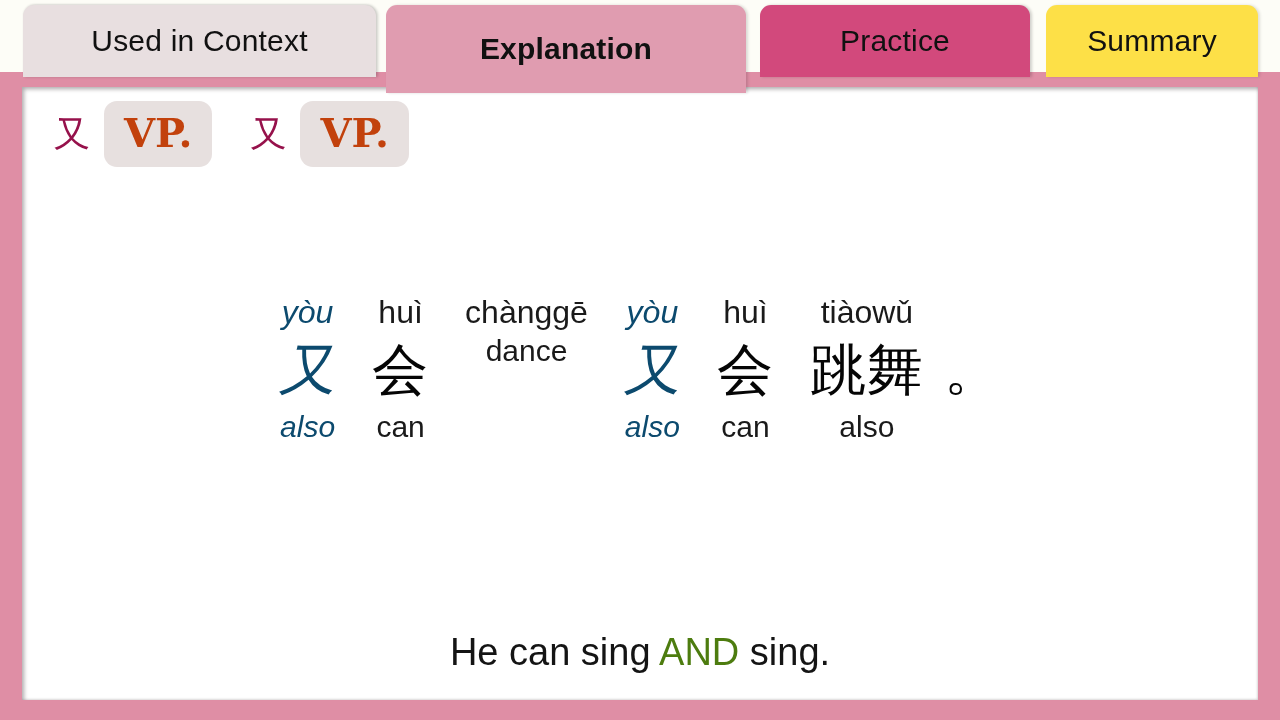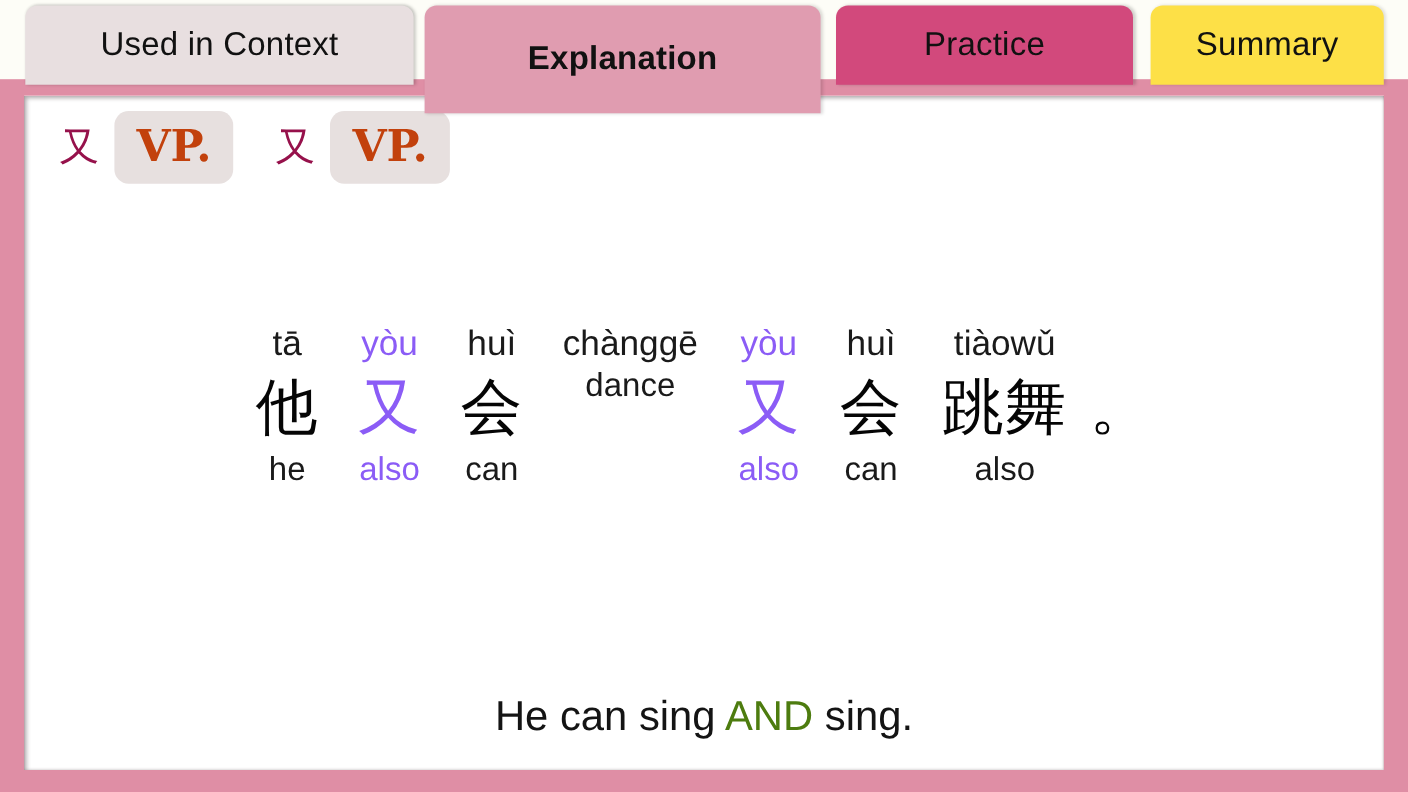--- a/index.html
+++ b/index.html
@@ -53,21 +53,21 @@
     width: 353px;
     background: #e8dfe0;
     box-shadow: 2px 0 3px rgba(0,0,0,0.18), 0 -1px 2px rgba(0,0,0,0.06);
     align-items: center;
   }
   .tab-explanation {
     left: 386px;
     width: 360px;
     background: #e09cb0;
     font-weight: bold;
-    height: 98px;
+    height: 88px;
     box-shadow: 2px 0 3px rgba(0,0,0,0.14);
   }
   .tab-practice {
     left: 760px;
     width: 270px;
     background: #d2497c;
     box-shadow: 2px 0 3px rgba(0,0,0,0.18);
   }
   .tab-summary {
     left: 1046px;
@@ -158,21 +158,21 @@
     letter-spacing: 1px;
   }
   .gloss {
     font-size: 30px;
     color: #1a1a1a;
     line-height: 1.25;
     white-space: nowrap;
   }
   .accent .pinyin,
   .accent .hanzi,
-  .accent .gloss { color: #8b5cf6; }
+  .accent .gloss { color: #0c4a6e; font-style: italic; }
 
   .punct {
     display: flex;
     flex-direction: column;
     align-items: center;
     padding-left: 2px;
   }
   .punct .pinyin,
   .punct .gloss { visibility: hidden; }
   .punct .hanzi { font-size: 56px; }
@@ -215,25 +215,20 @@
 
       <div class="pattern">
         <span class="pattern-char">又</span>
         <span class="pattern-box">VP.</span>
         <span class="pattern-char">又</span>
         <span class="pattern-box">VP.</span>
       </div>
 
       <div class="sentence">
 
-        <div class="word">
-          <span class="pinyin">tā</span>
-          <span class="hanzi">他</span>
-          <span class="gloss">he</span>
-        </div>
 
         <div class="word accent">
           <span class="pinyin">yòu</span>
           <span class="hanzi">又</span>
           <span class="gloss">also</span>
         </div>
 
         <div class="word">
           <span class="pinyin">huì</span>
           <span class="hanzi">会</span>

